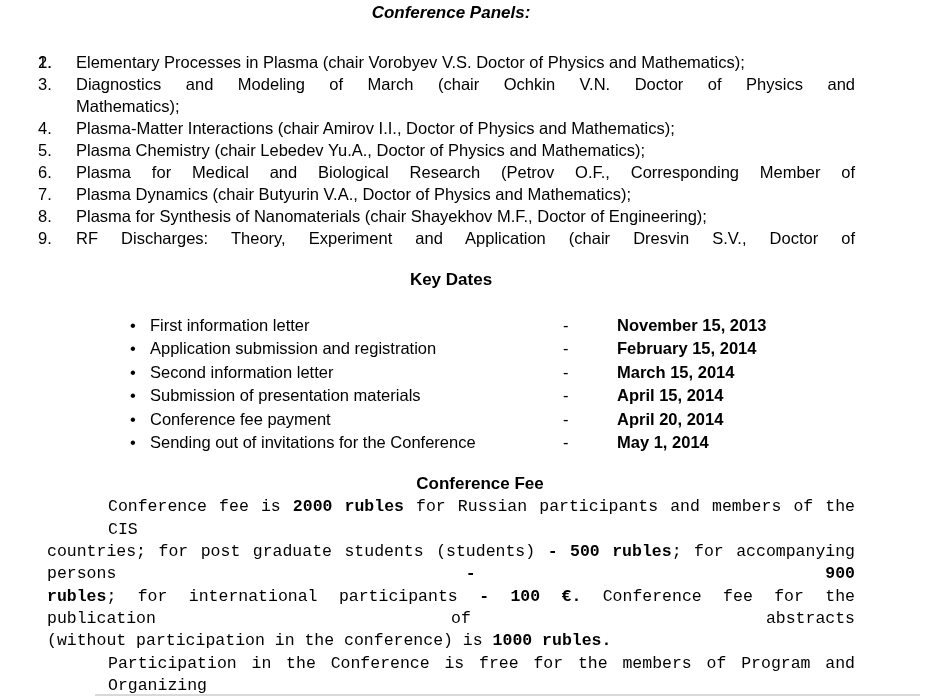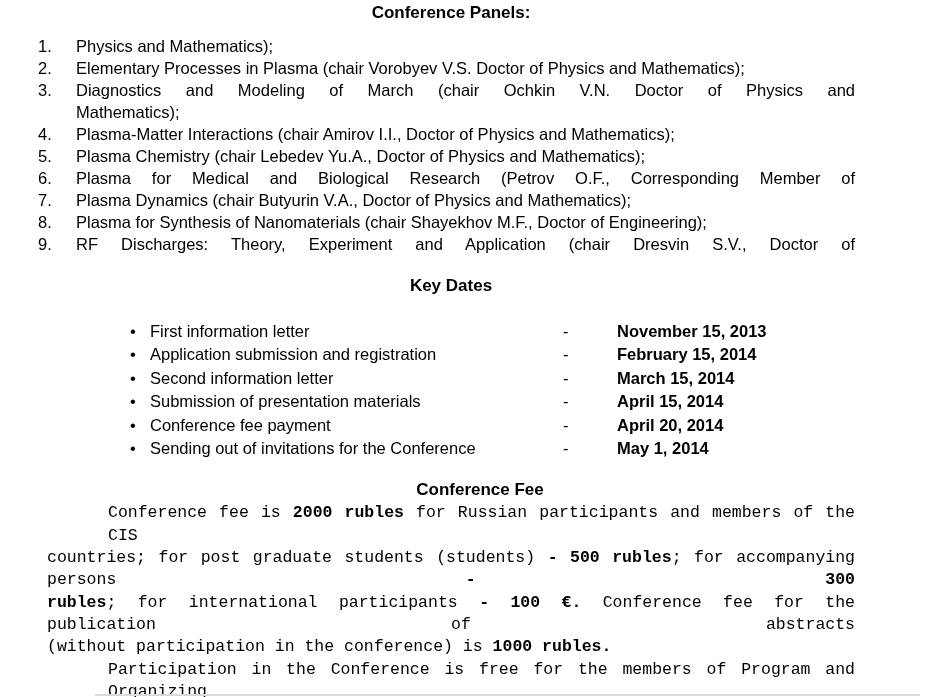--- a/index.html
+++ b/index.html
@@ -4,21 +4,21 @@
 <style>
   html,body{margin:0;padding:0;}
   body{
     width:926px;height:697px;background:#ffffff;color:#000000;
     font-family:"Liberation Sans",sans-serif;overflow:hidden;position:relative;
   }
   .content{position:absolute;left:47px;top:0;width:808px;}
   .heading{
     font-size:17px;font-weight:700;text-align:center;line-height:22px;margin:0;
   }
-  #panels-title{margin-top:2px;margin-bottom:11px;}
+  #panels-title{margin-top:2px;margin-bottom:27px;font-style:italic;}
   #key-dates-title{margin-top:20px;margin-bottom:23px;}
   #fee-title{margin-top:19px;margin-bottom:1px;position:relative;left:29px;}
   
   .panel-item{position:relative;padding-left:29px;font-size:16.5px;line-height:22px;}
   .panel-num{position:absolute;left:-9px;top:0;width:32px;}
   .pline{text-align:justify;text-align-last:left;}
   .pline.stretch{text-align-last:justify;}
   
   .date-row{display:flex;align-items:baseline;font-size:16.5px;line-height:23.4px;padding-left:83px;}
   .bullet{width:20px;flex:none;}
@@ -37,21 +37,20 @@
 </head>
 <body>
 
 <div class="content">
 
   <h1 class="heading" id="panels-title">Conference Panels:</h1>
 
   <div id="panels-list">
       <div class="panel-item">
         <span class="panel-num">1.</span>
-        <div class="pline">Physics and Mathematics);</div>
       </div>
       <div class="panel-item">
         <span class="panel-num">2.</span>
         <div class="pline">Elementary Processes in Plasma (chair Vorobyev V.S. Doctor of Physics and Mathematics);</div>
       </div>
       <div class="panel-item">
         <span class="panel-num">3.</span>
         <div class="pline stretch">Diagnostics and Modeling of March (chair Ochkin V.N. Doctor of Physics and</div>
         <div class="pline">Mathematics);</div>
       </div>
@@ -120,21 +119,21 @@
         <span class="date-dash">-</span>
         <span class="date-value">May 1, 2014</span>
       </div>
     </div>
 
   <h2 class="heading" id="fee-title">Conference Fee</h2>
 
   <div id="fee-paragraphs">
       <div class="para">
         <div class="fline stretch indent"><span>Conference fee is </span><span class="b">2000 rubles</span><span> for Russian participants and members of the CIS</span></div>
-        <div class="fline stretch"><span>countries; for post graduate students (students) </span><span class="b">- 500 rubles</span><span>; for accompanying persons </span><span class="b">- 300</span></div>
+        <div class="fline stretch"><span>countries; for post graduate students (students) </span><span class="b">- 500 rubles</span><span>; for accompanying persons </span><span class="b">- 900</span></div>
         <div class="fline stretch"><span class="b">rubles</span><span>; for international participants </span><span class="b">- 100 €.</span><span> Conference fee for the publication of abstracts</span></div>
         <div class="fline"><span>(without participation in the conference) is </span><span class="b">1000 rubles.</span></div>
       </div>
       <div class="para">
         <div class="fline stretch indent"><span>Participation in the Conference is free for the members of Program and Organizing</span></div>
         <div class="fline"><span>Committee.</span></div>
       </div>
     </div>
 
 </div>

